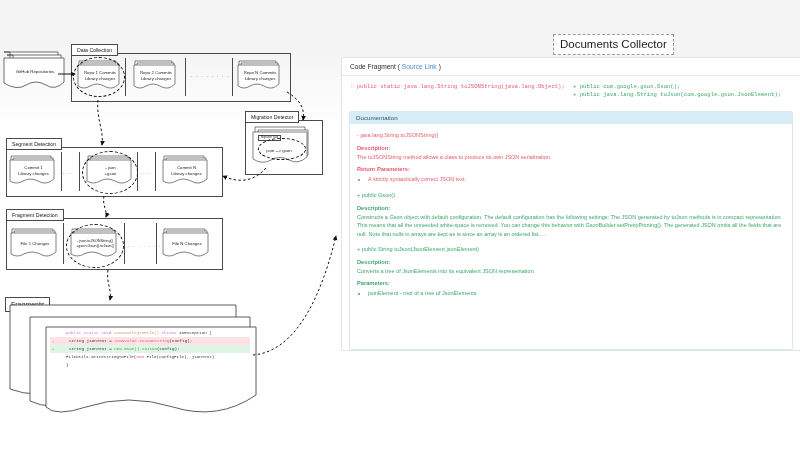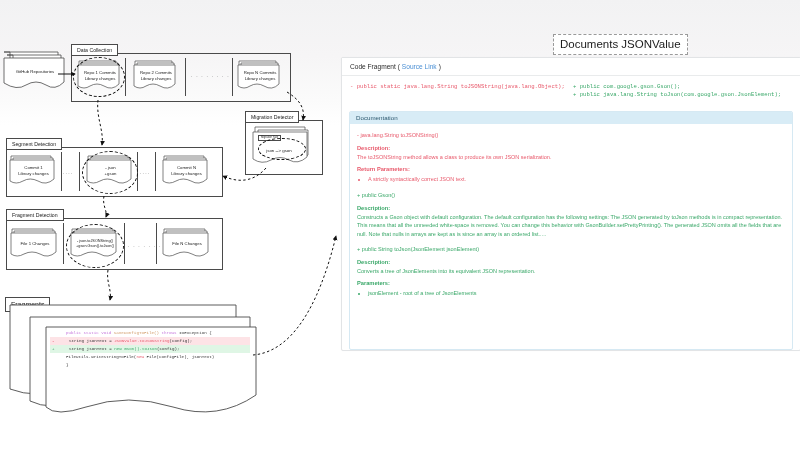--- a/index.html
+++ b/index.html
@@ -324,21 +324,21 @@
 
     <path d="M266 168 C250 186 232 180 223 176" stroke="#111" stroke-width="1" fill="none" stroke-dasharray="2.4,2.4" marker-end="url(#ah)"></path>
 
     <path d="M104 196 C102 206 108 212 106 217" stroke="#111" stroke-width="1" fill="none" stroke-dasharray="2.4,2.4" marker-end="url(#ah)"></path>
 
     <path d="M108 270 C106 282 112 290 110 300" stroke="#111" stroke-width="1" fill="none" stroke-dasharray="2.4,2.4" marker-end="url(#ah)"></path>
 
     <path d="M253 355 C290 352 318 310 336 236" stroke="#111" stroke-width="1" fill="none" stroke-dasharray="2.4,2.4" marker-end="url(#ah)"></path>
   </svg>
 
-  <div class="dc-title">Documents JSONValue</div>
+  <div class="dc-title">Documents Collector</div>
 
   <div class="panel">
     <div class="panel-head">
       <span>Code Fragment (</span>
       <span class="link">Source Link</span>
       <span>)</span>
     </div>
 
     <div class="codecols">
       <div class="col left">

